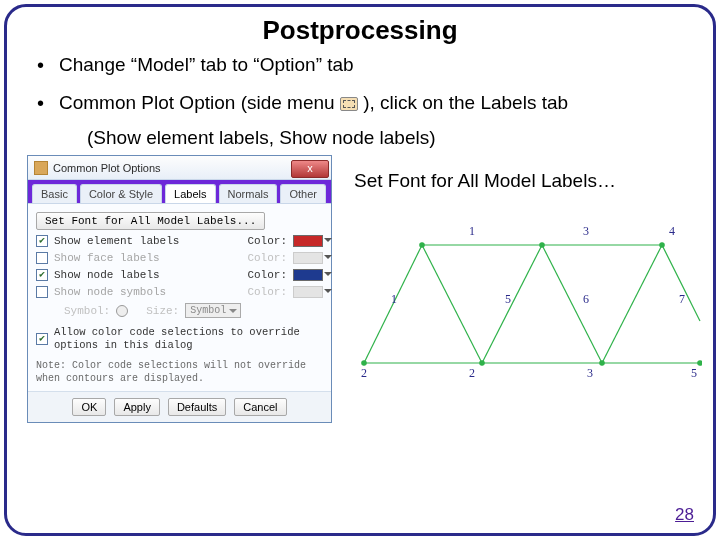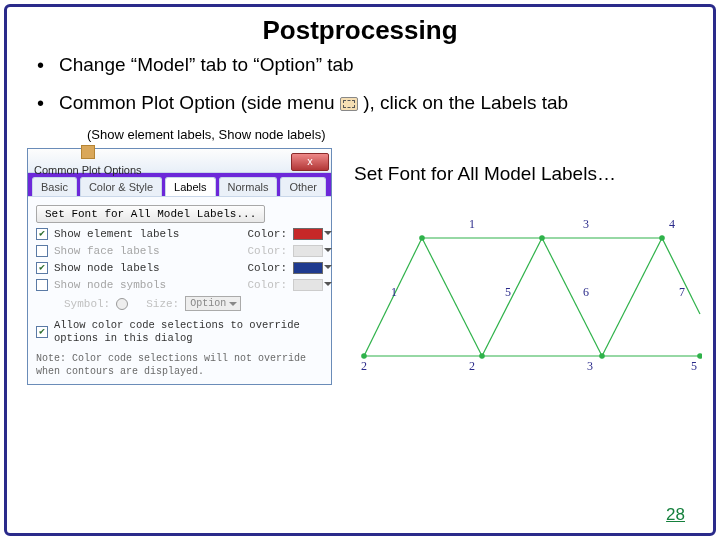--- a/index.html
+++ b/index.html
@@ -9,21 +9,21 @@
     background: #fff;
     font-family: "Comic Sans MS", cursive, sans-serif;
     position: relative;
     overflow: hidden;
   }
   .slide {
     width: 712px;
     height: 532px;
     margin: 4px;
     border: 3px solid #2a2a8a;
-    border-radius: 6px;
+    border-radius: 22px;
     position: relative;
     padding: 8px 20px 25px 20px;
   }
   .title {
     text-align: center;
     font-size: 26px;
     font-weight: bold;
     color: #000;
     margin-bottom: 6px;
   }
@@ -40,21 +40,21 @@
     line-height: 1.35;
   }
   .bullets li::before {
     content: "•";
     position: absolute;
     left: 0;
     top: 0;
     font-size: 20px;
   }
   .sub {
-    font-size: 13px;
+    font-size: 19px;
     margin-left: 60px;
     margin-top: 2px;
   }
   .menu-icon {
     display: inline-block;
     width: 18px;
     height: 14px;
     background: #f5deb3;
     border: 1px solid #888;
     border-radius: 2px;
@@ -90,21 +90,20 @@
     justify-content: space-between;
     height: 24px;
     padding: 0 0 0 6px;
     background: linear-gradient(#fdfdfd, #e8eff8);
     border-bottom: 1px solid #c9d7e9;
   }
   .dlg-titlebar .left {
     display: flex;
     align-items: center;
     gap: 5px;
-    flex-direction: column;
   }
   .dlg-ico {
     width: 14px; height: 14px;
     background: #d9a75a;
     border: 1px solid #b58434;
   }
   .dlg-title { color: #2b2b2b; }
   .dlg-close {
     width: 38px; height: 18px;
     margin: 2px 2px 0 0;
@@ -216,25 +215,25 @@
   }
   .mesh-svg {
     position: absolute;
     left: -4px;
     top: 58px;
     width: 360px;
     height: 170px;
   }
   .pagenum {
     position: absolute;
-    right: 28px;
+    right: 19px;
     bottom: 8px;
     font-size: 17px;
     font-family: "Comic Sans MS", cursive, sans-serif;
-    color: #15803d;
+    color: #4c1d95;
     text-decoration: underline;
   }
 </style>
 </head>
 <body>
 
 <div class="slide">
   <div class="title">Postprocessing</div>
 
   <ul class="bullets">
@@ -289,28 +288,34 @@
           <span class="cb"></span>
           <span class="lbl dim">Show node symbols</span>
           <span class="cl dim">Color:</span>
           <span class="swatch" style="background:#e4e4e4;border-color:#ccc"></span>
         </div>
         <div class="row symrow" style="margin-left:28px">
           <span class="cl dim">Symbol:</span>
           <span class="circ"></span>
           <span style="width:6px"></span>
           <span class="cl dim">Size:</span>
-          <span class="select">Option</span>
+          <span class="select">Symbol</span>
         </div>
 
         <div class="row" style="margin-top:8px">
           <span class="cb">✔</span>
           <span class="lbl" style="font-size:10.5px;line-height:1.25">Allow color code selections to override options in this dialog</span>
         </div>
         <div class="note">Note: Color code selections will not override when contours are displayed.</div>
+      </div>
+      <div class="dlg-buttons">
+        <span class="btn">OK</span>
+        <span class="btn">Apply</span>
+        <span class="btn">Defaults</span>
+        <span class="btn">Cancel</span>
       </div>
     </div>
 
     <div class="rightcol">
       <div class="setfont">Set Font for All Model Labels…</div>
       <svg class="mesh-svg" viewBox="0 0 360 170">
         <g stroke="#2fb24a" stroke-width="1.2" fill="#2fb24a">
 
           <line x1="22" y1="150" x2="80" y2="32"></line>
           <line x1="80" y1="32" x2="140" y2="150"></line>

